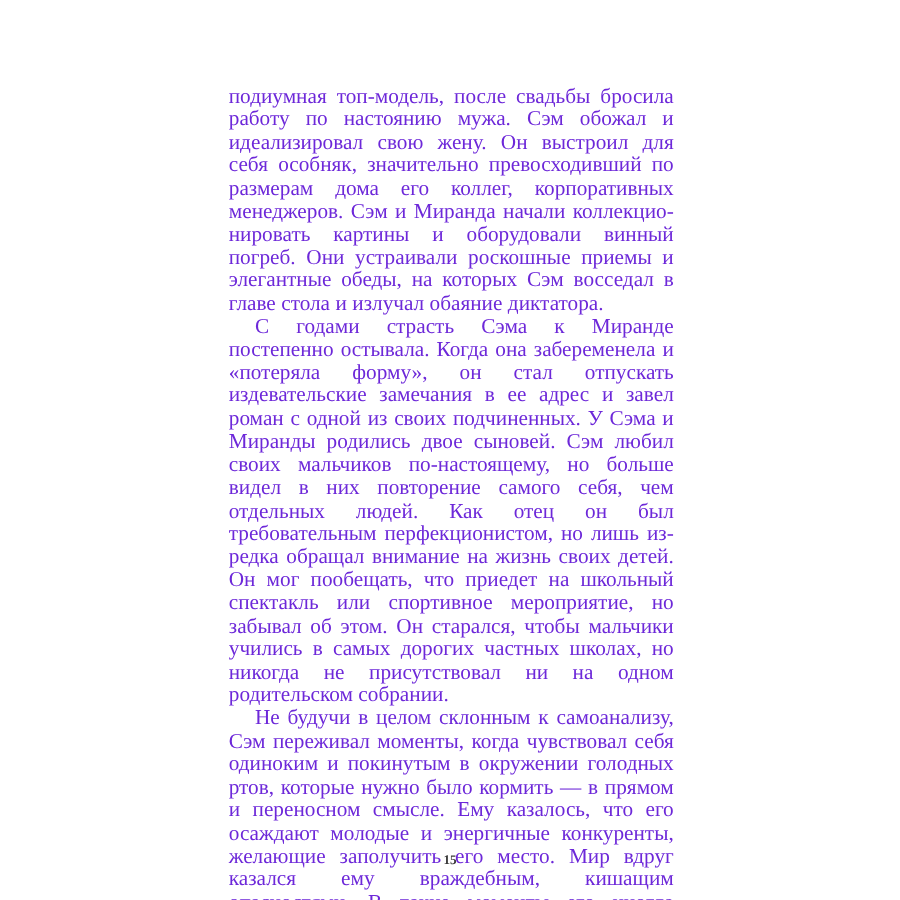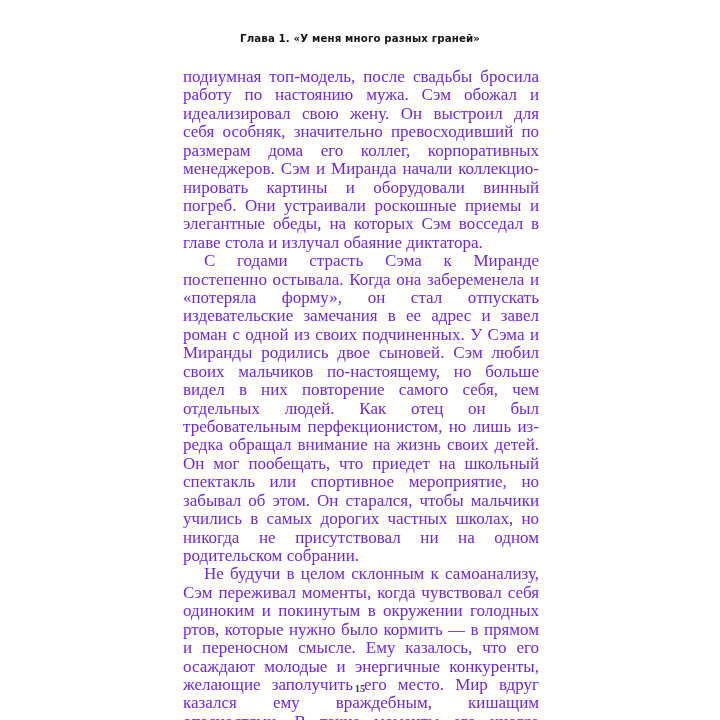--- a/index.html
+++ b/index.html
@@ -78,21 +78,20 @@
     color: #3a3a3a;
     font-family: "Liberation Serif", "DejaVu Serif", serif;
     font-weight: bold;
   }
 </style>
 </head>
 <body>
 
 <div class="page">
 
-  <div class="running-head">Глава 1. «У меня много разных граней»</div>
 
   <div class="text-block">
     <p class="para first">подиумная топ-модель, после свадьбы бросила работу по настоянию мужа. Сэм обожал и идеализировал свою жену. Он выстроил для себя особняк, значительно пре­восходивший по размерам дома его коллег, корпора­тивных менеджеров. Сэм и Миранда начали коллекцио­нировать картины и оборудовали винный погреб. Они устраивали роскошные приемы и элегантные обеды, на которых Сэм восседал в главе стола и излучал оба­яние диктатора.</p>
     <p class="para">С годами страсть Сэма к Миранде постепенно осты­вала. Когда она забеременела и «потеряла форму», он стал отпускать издевательские замечания в ее адрес и завел роман с одной из своих подчиненных. У Сэма и Миранды родились двое сыновей. Сэм любил своих мальчиков по-настоящему, но больше видел в них по­вторение самого себя, чем отдельных людей. Как отец он был требовательным перфекционистом, но лишь из­редка обращал внимание на жизнь своих детей. Он мог пообещать, что приедет на школьный спектакль или спортивное мероприятие, но забывал об этом. Он ста­рался, чтобы мальчики учились в самых дорогих част­ных школах, но никогда не присутствовал ни на одном родительском собрании.</p>
     <p class="para last">Не будучи в целом склонным к самоанализу, Сэм пере­живал моменты, когда чувствовал себя одиноким и по­кинутым в окружении голодных ртов, которые нужно было кормить — в прямом и переносном смысле. Ему казалось, что его осаждают молодые и энергичные кон­куренты, желающие заполучить его место. Мир вдруг казался ему враждебным, кишащим опасностями. В та­кие моменты его иногда охватывала злость и жалость к самому себе. Если бы не его власть и деньги, хотя бы кто-нибудь поинтересовался, что с ним происходит?</p>
   </div>
 
   <div class="folio">15</div>
 
 </div>

